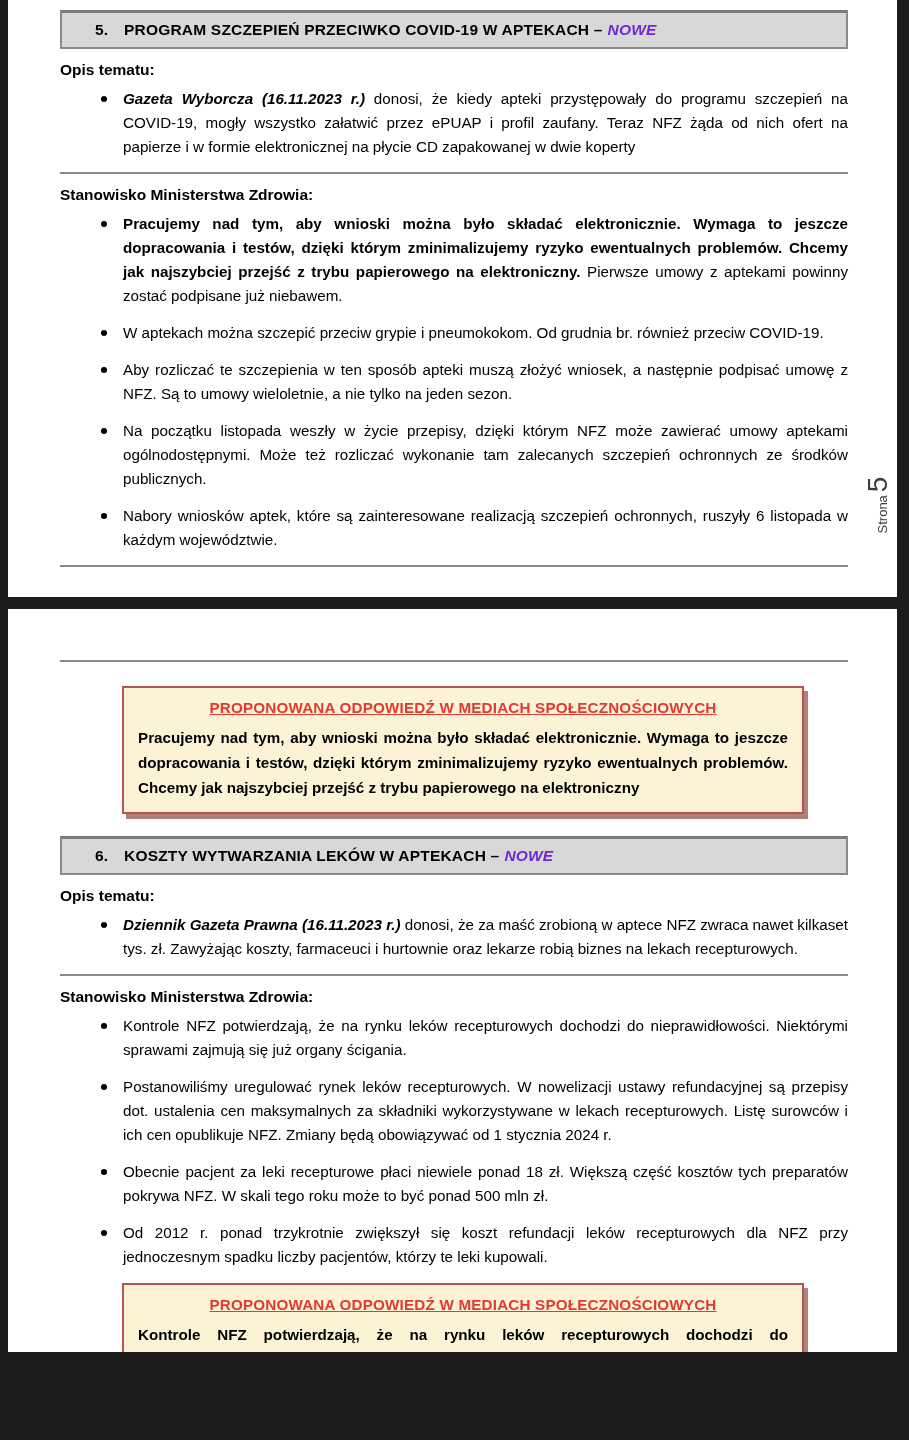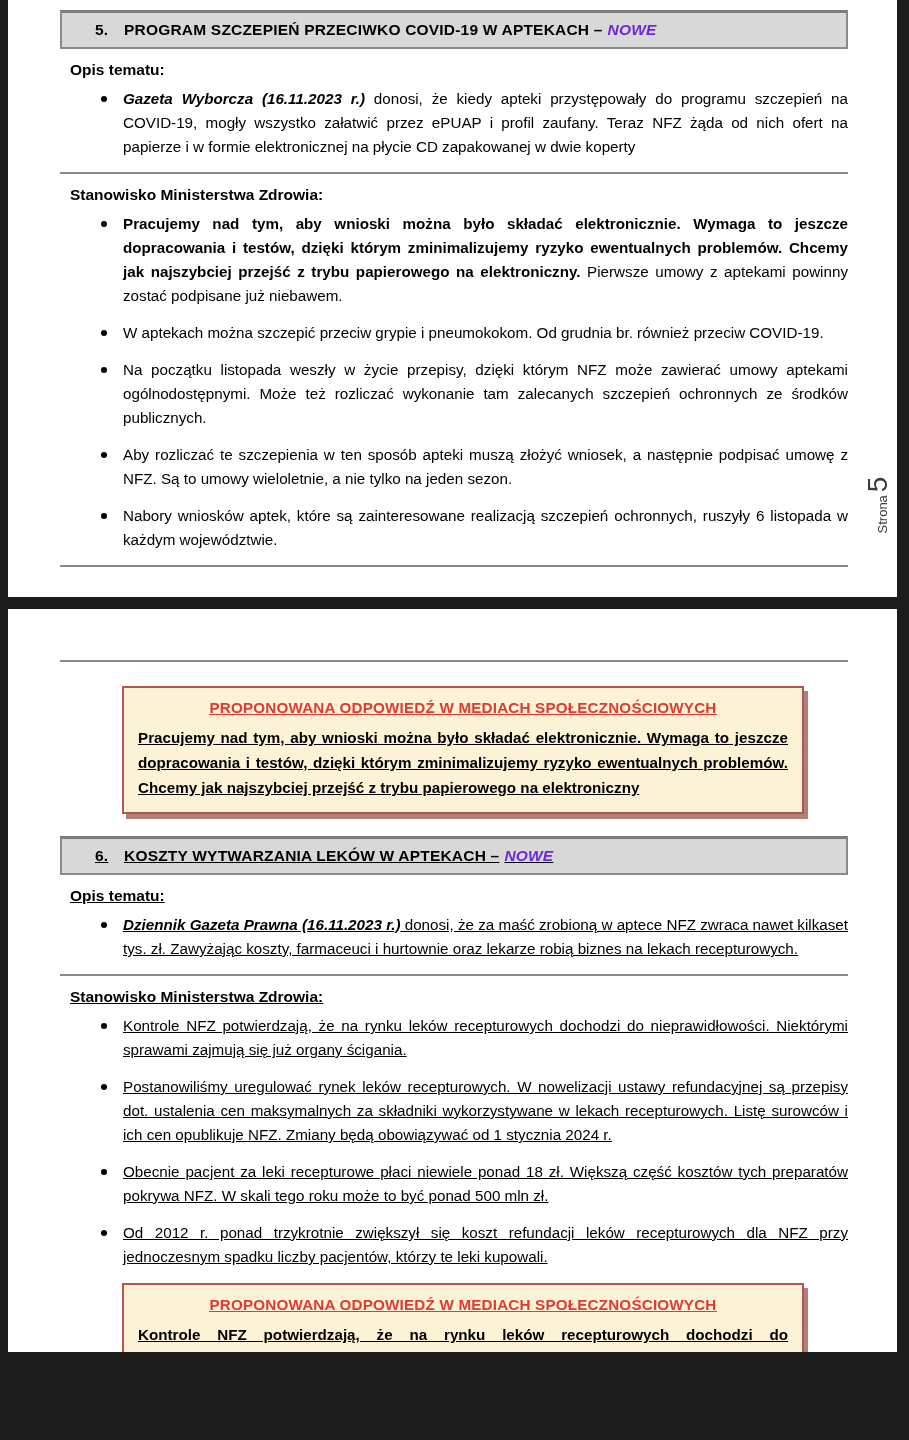--- a/index.html
+++ b/index.html
@@ -6,37 +6,37 @@
   .canvas {
     position:relative; width:909px; height:1440px; overflow:hidden;
     background:#1c1c1c;
     font-family:"Liberation Sans","DejaVu Sans",sans-serif;
     color:#000;
   }
   .page {
     position:absolute; left:8px; width:889px; background:#ffffff; overflow:hidden;
   }
   .page1 { top:0; height:597px; }
-  .page2 { top:609px; height:743px;text-decoration:underline; }
+  .page2 { top:609px; height:743px; }
   .content { padding:10px 49px 0 52px; } 
 
   
   .sec-head {
     display:flex; align-items:baseline;
     background:#d8d8d8;
     border:2px solid #8a8a8a;
     border-top:3px solid #7c7c7c;
     padding:8px 12px 8px 33px;
     font-weight:bold; font-size:15.5px; letter-spacing:.2px;
   }
   .sec-num { width:29px; flex:0 0 29px; }
   .sec-title { white-space:normal; }
   .sec-badge { font-style:italic; color:#6d28d9; margin-left:5px; }
 
-  .label-b { font-weight:bold; font-size:15.5px; margin:12px 0 2px 10px; }
+  .label-b { font-weight:bold; font-size:15.5px; margin:12px 0 2px 0; }
 
   ul.blist { list-style:none; margin:8px 0 0 0; padding:0; }
   ul.blist li {
     position:relative; padding-left:63px; margin-bottom:13px;
     font-size:15.2px; line-height:24px; text-align:justify;
   }
   ul.blist li .dot {
     position:absolute; left:41px; top:9px;
     width:6px; height:6px; border-radius:50%; background:#000;
   }
@@ -110,25 +110,25 @@
         <li>
           <span class="dot"></span>
           <span class="b">Pracujemy nad tym, aby wnioski można było składać elektronicznie. Wymaga to jeszcze dopracowania i testów, dzięki którym zminimalizujemy ryzyko ewentualnych problemów. Chcemy jak najszybciej przejść z trybu papierowego na elektroniczny.</span><span> Pierwsze umowy z aptekami powinny zostać podpisane już niebawem.</span>
         </li>
         <li>
           <span class="dot"></span>
           <span>W aptekach można szczepić przeciw grypie i pneumokokom. Od grudnia br. również przeciw COVID-19.</span>
         </li>
         <li>
           <span class="dot"></span>
+          <span>Aby rozliczać te szczepienia w ten sposób apteki muszą złożyć wniosek, a następnie podpisać umowę z NFZ. Są to umowy wieloletnie, a nie tylko na jeden sezon.</span>
+        </li>
+        <li>
+          <span class="dot"></span>
           <span>Na początku listopada weszły w życie przepisy, dzięki którym NFZ może zawierać umowy aptekami ogólnodostępnymi. Może też rozliczać wykonanie tam zalecanych szczepień ochronnych ze środków publicznych.</span>
-        </li>
-        <li>
-          <span class="dot"></span>
-          <span>Aby rozliczać te szczepienia w ten sposób apteki muszą złożyć wniosek, a następnie podpisać umowę z NFZ. Są to umowy wieloletnie, a nie tylko na jeden sezon.</span>
         </li>
         <li>
           <span class="dot"></span>
           <span>Nabory wniosków aptek, które są zainteresowane realizacją szczepień ochronnych, ruszyły 6 listopada w każdym województwie.</span>
         </li>
       </ul>
 
       <div class="rule"></div>
     </div>
 

